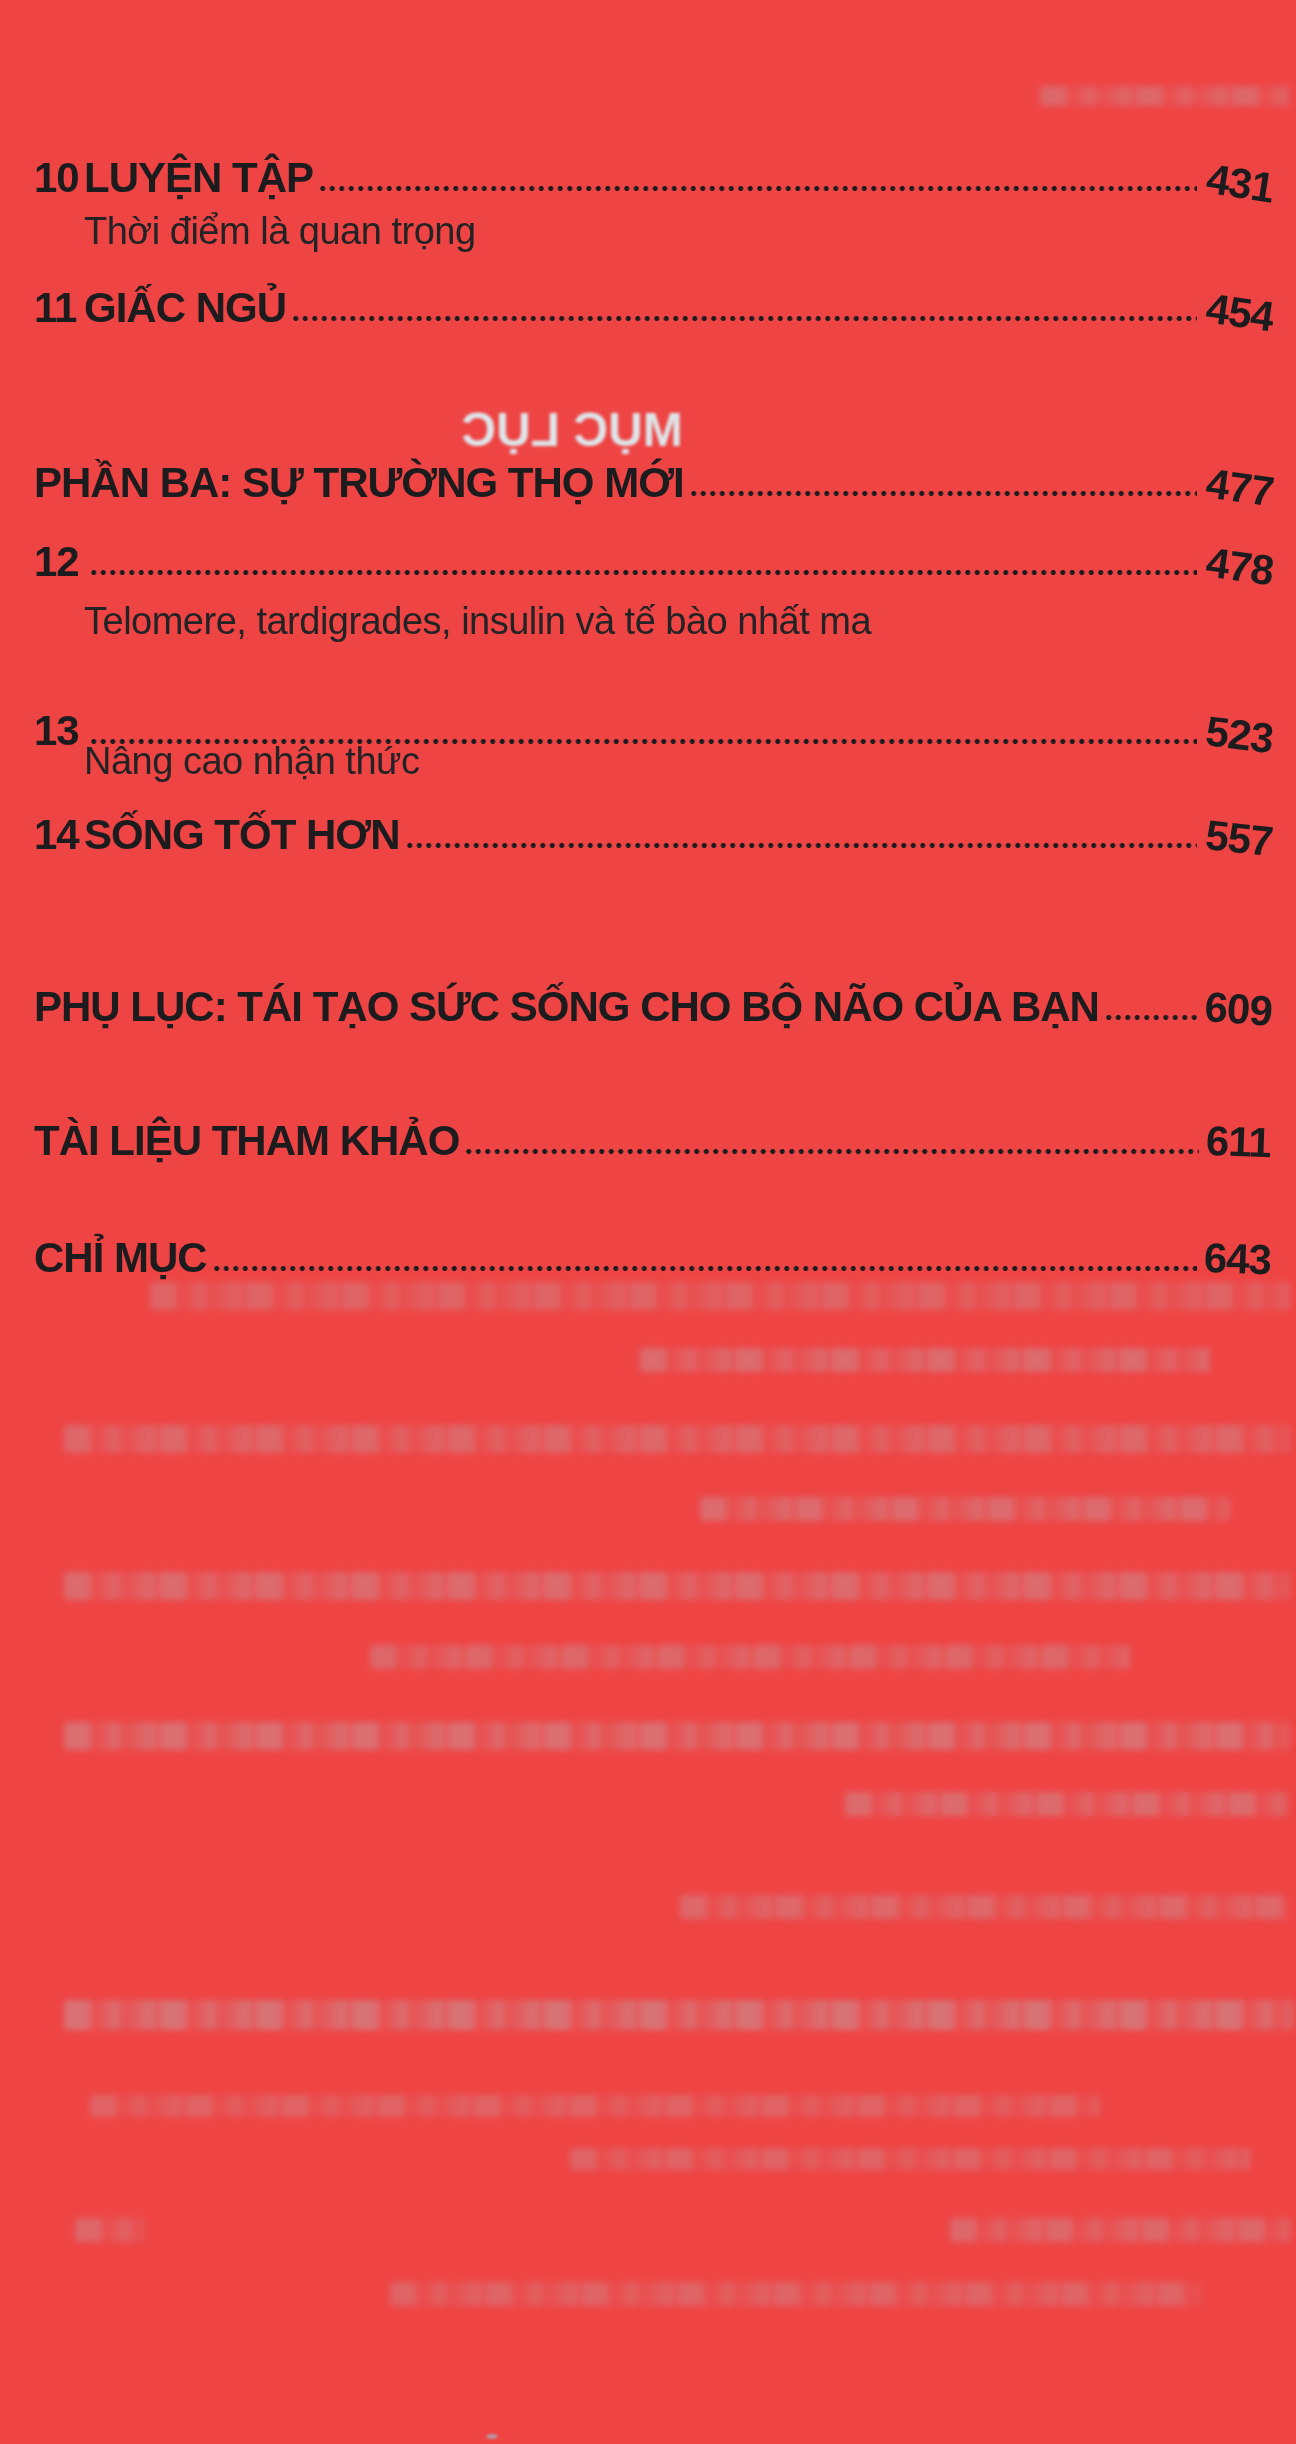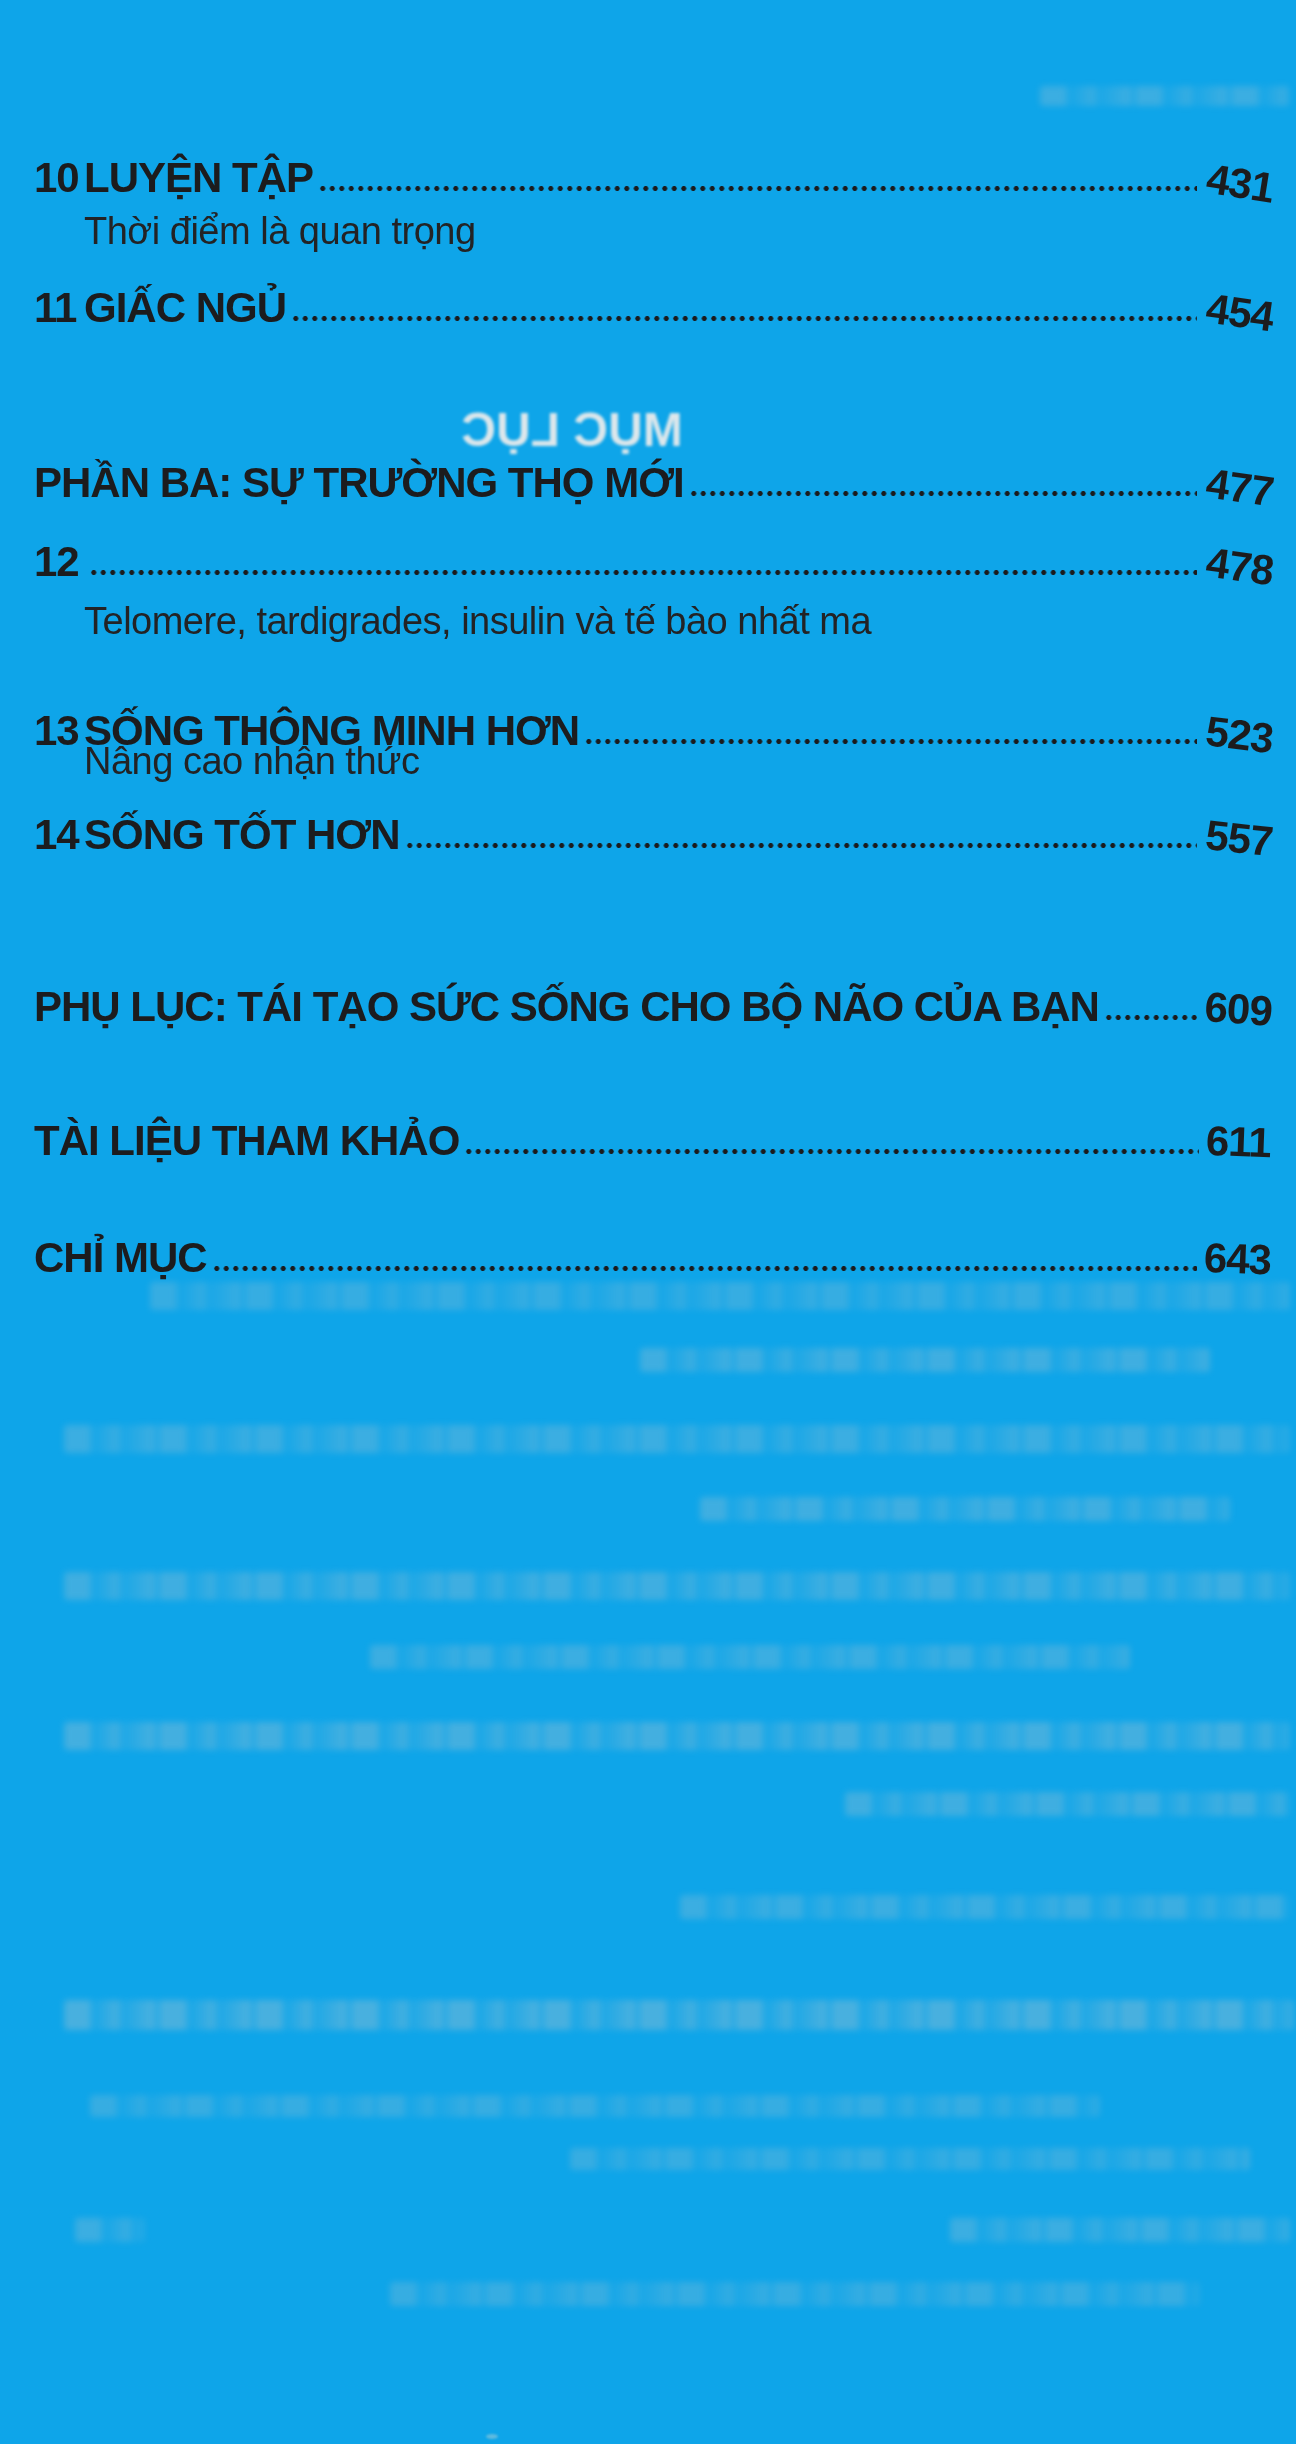--- a/index.html
+++ b/index.html
@@ -5,21 +5,21 @@
   html,body{margin:0;padding:0;}
   body{
     width:1296px;height:2444px;
     background:#ffffff;
     font-family:"Liberation Sans","DejaVu Sans",sans-serif;
     overflow:hidden;
   }
   .page{
     position:relative;
     width:1296px;height:2444px;
-    background:#0ea5e9;
+    background:#ef4444;
   }
   
   .row{
     position:absolute;left:34px;right:26px;
     display:flex;align-items:flex-end;
     color:#1c1c1e;
   }
   .caps{
     height:50px;line-height:50px;
     font-size:42px;font-weight:700;letter-spacing:-1px;
@@ -115,21 +115,20 @@
 
   <div class="row caps" style="top:537px">
     <span class="num">12</span>
     <span class="leader"></span>
     <span class="pg" style="transform:rotate(8deg)">478</span>
   </div>
   <div class="sub" style="top:598px">Telomere, tardigrades, insulin và tế bào nhất ma</div>
 
   <div class="row caps" style="top:706px">
     <span class="num">13</span>
-    <span class="ttl">SỐNG THÔNG MINH HƠN</span>
     <span class="leader"></span>
     <span class="pg" style="transform:rotate(7deg)">523</span>
   </div>
   <div class="sub" style="top:738px">Nâng cao nhận thức</div>
 
   <div class="row caps" style="top:810px">
     <span class="num">14</span>
     <span class="ttl">SỐNG TỐT HƠN</span>
     <span class="leader"></span>
     <span class="pg" style="transform:rotate(6deg)">557</span>

